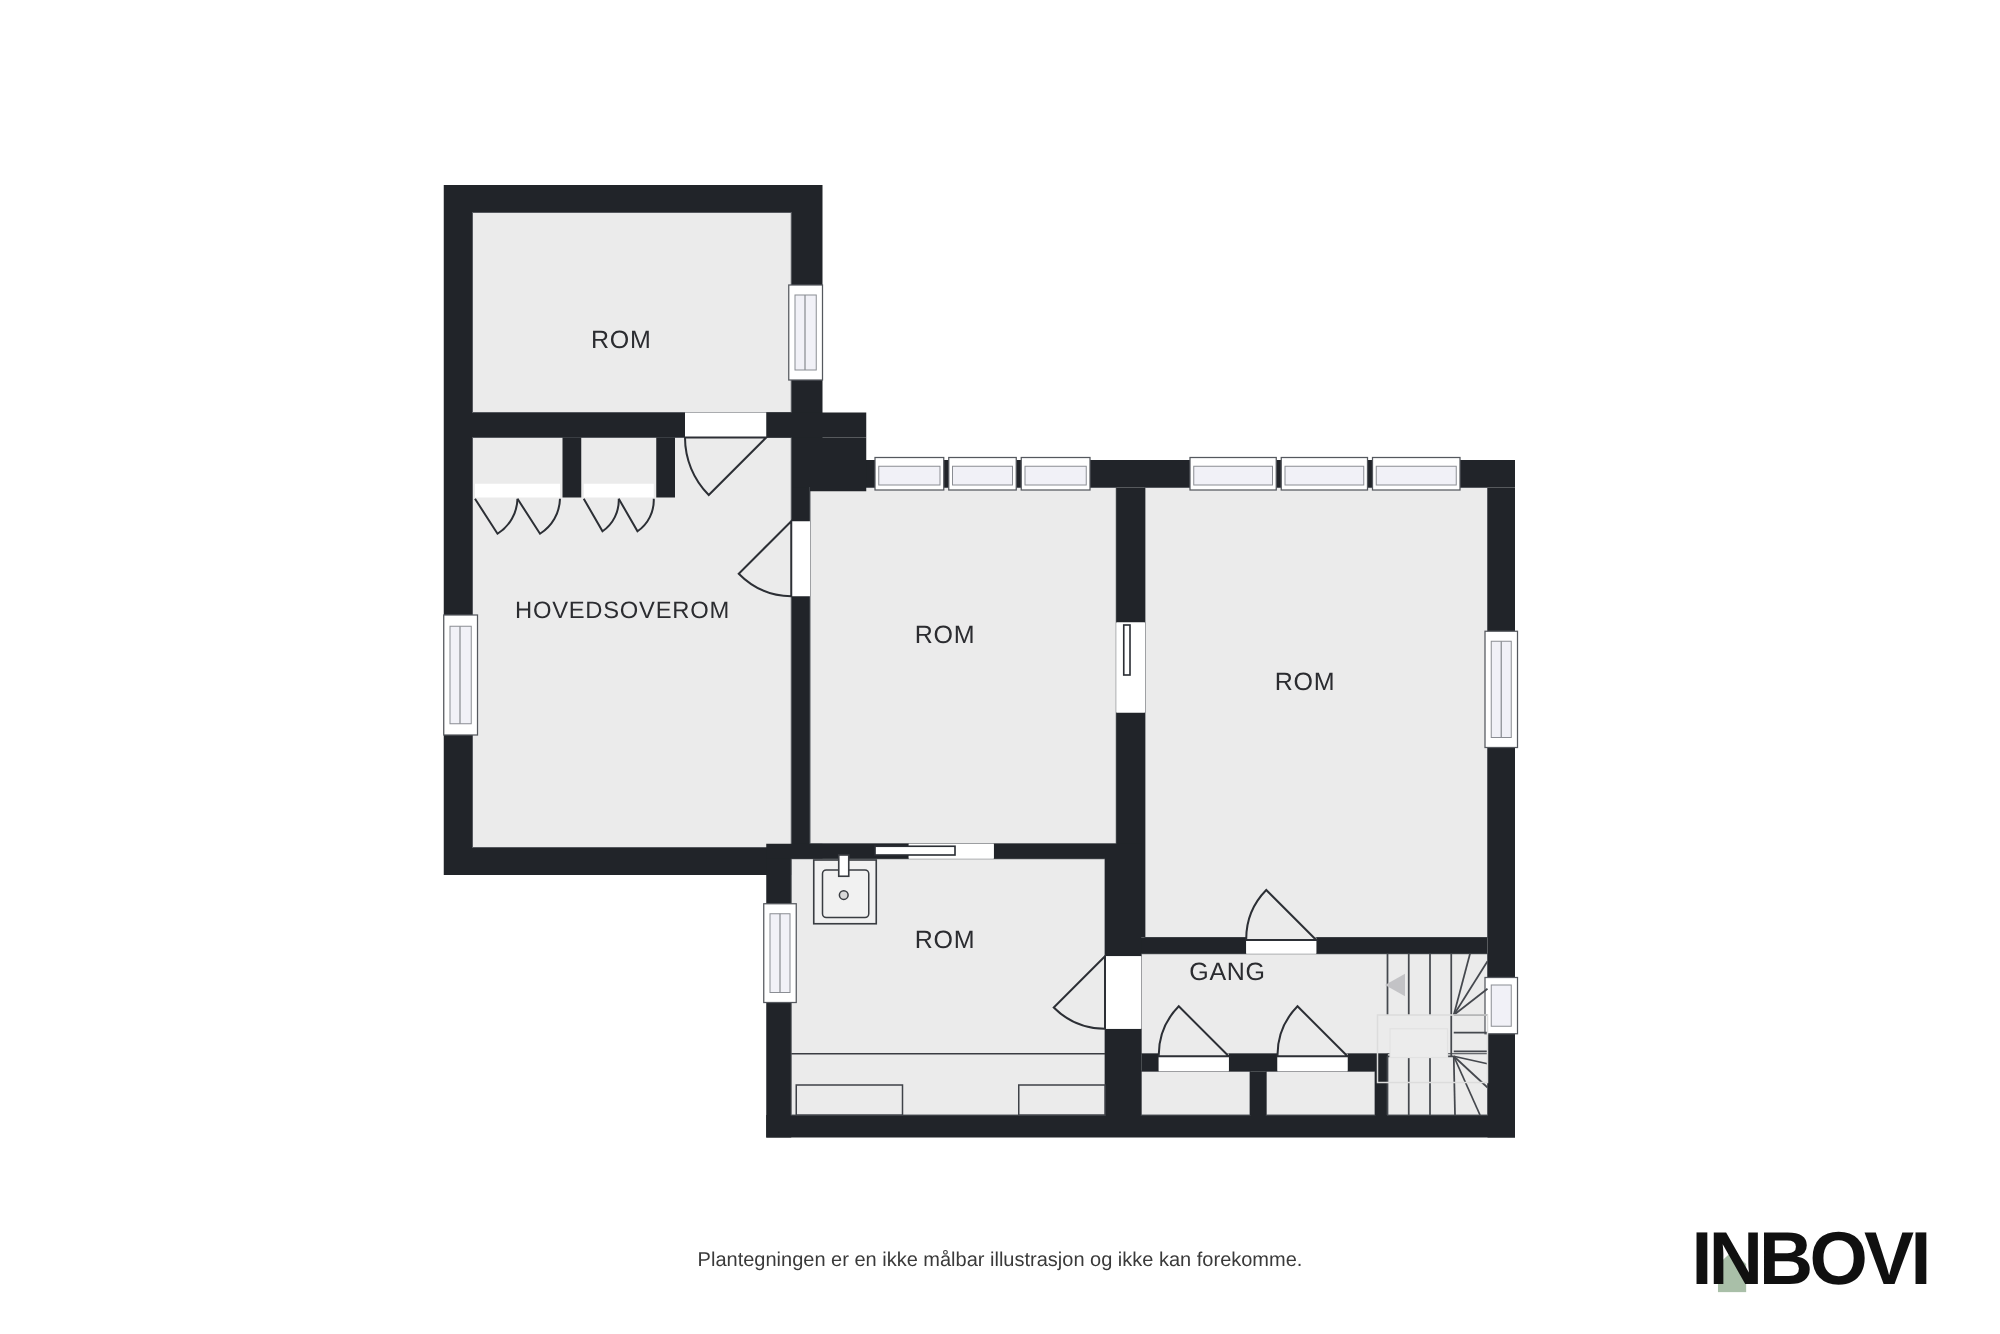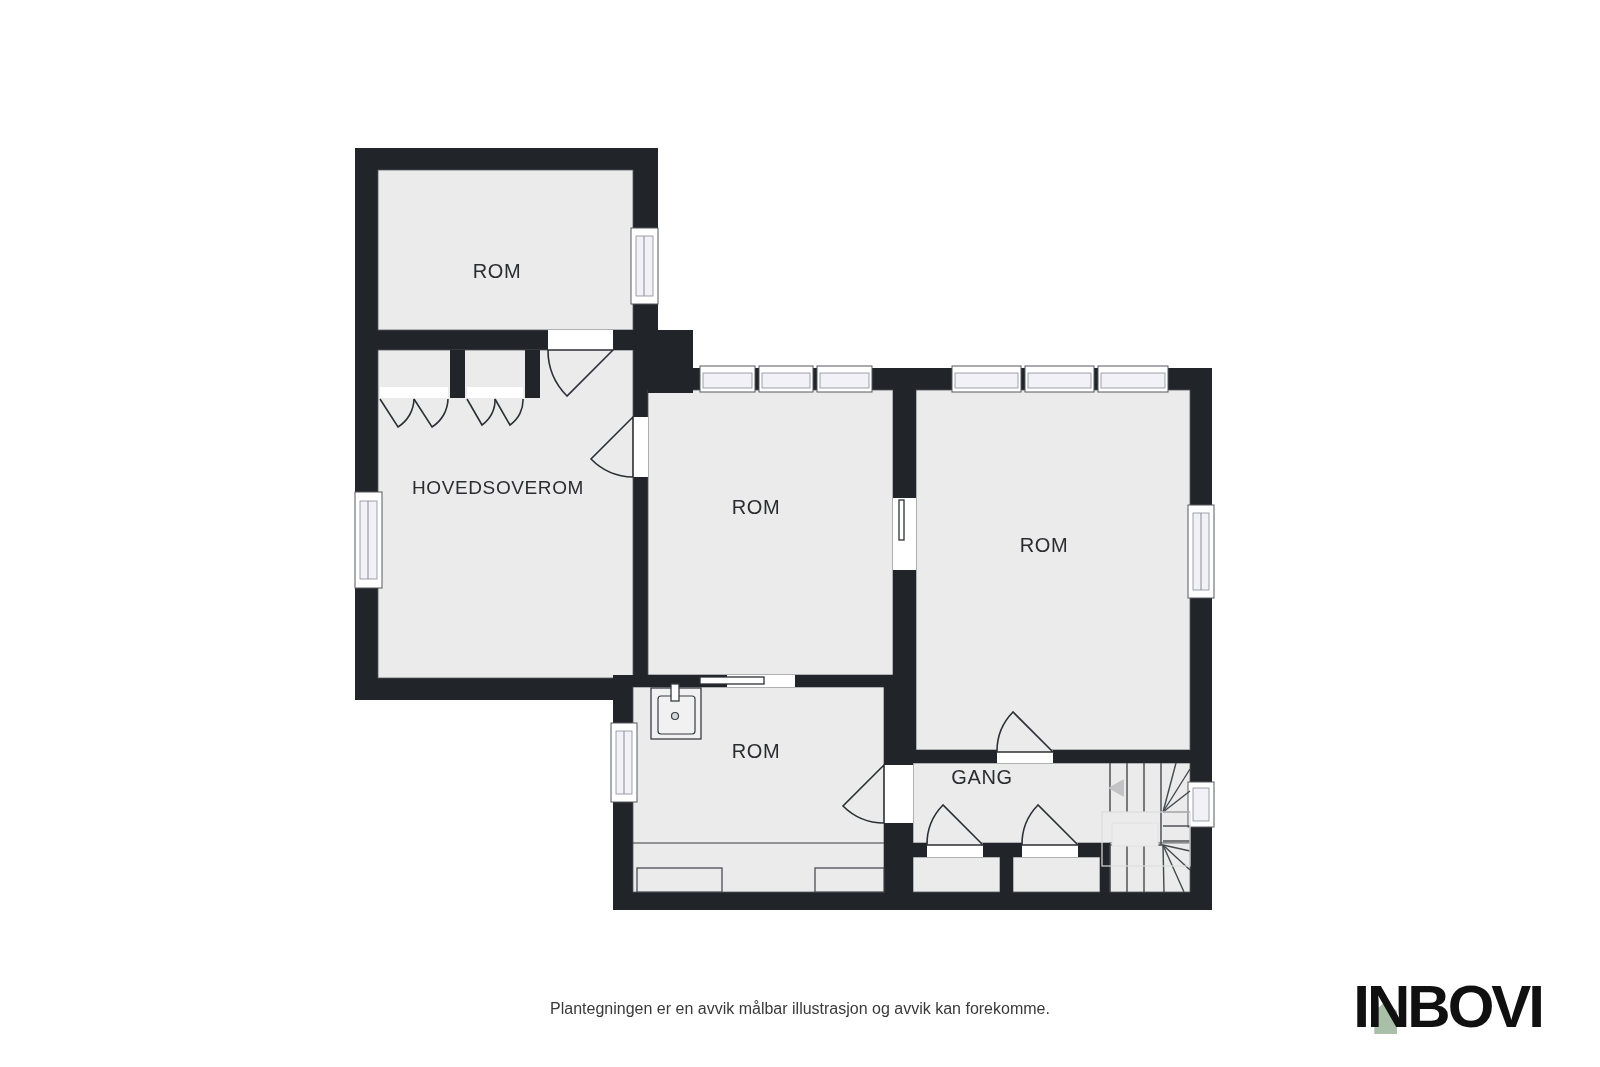--- a/index.html
+++ b/index.html
@@ -211,20 +211,20 @@
     <g>
       <text class="lbl" x="497" y="278">ROM</text>
       <text class="lbl lbl-big" x="498" y="494">HOVEDSOVEROM</text>
       <text class="lbl" x="756" y="514">ROM</text>
       <text class="lbl" x="1044" y="552">ROM</text>
       <text class="lbl" x="756" y="758">ROM</text>
       <text class="lbl" x="982" y="784">GANG</text>
     </g>
   </svg>
 
-  <div id="disclaimer">Plantegningen er en avvik målbar illustrasjon og avvik kan forekomme.</div>
+  <div id="disclaimer">Plantegningen er en ikke målbar illustrasjon og ikke kan forekomme.</div>
 
   <div id="logo">
     <span class="accent"></span>
     <span class="txt">INBOVI</span>
   </div>
 
 </div>
 
 </body></html>

